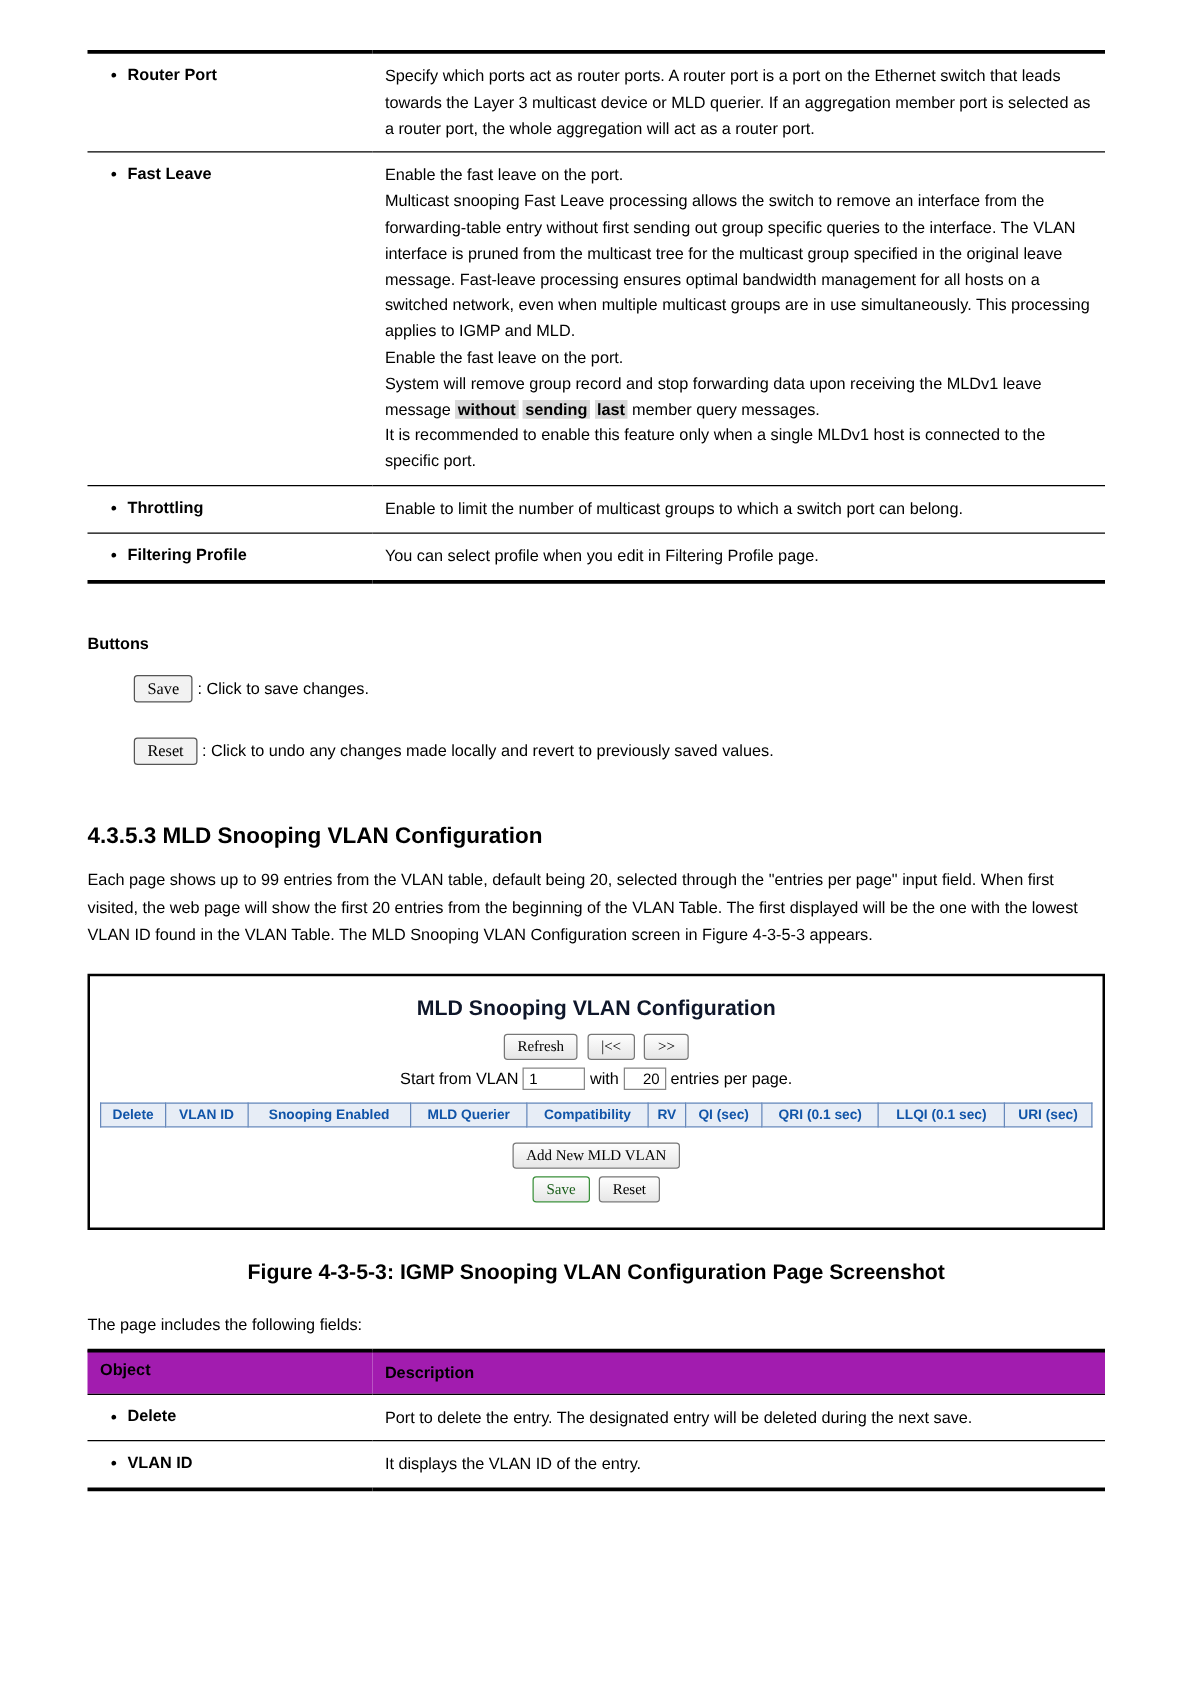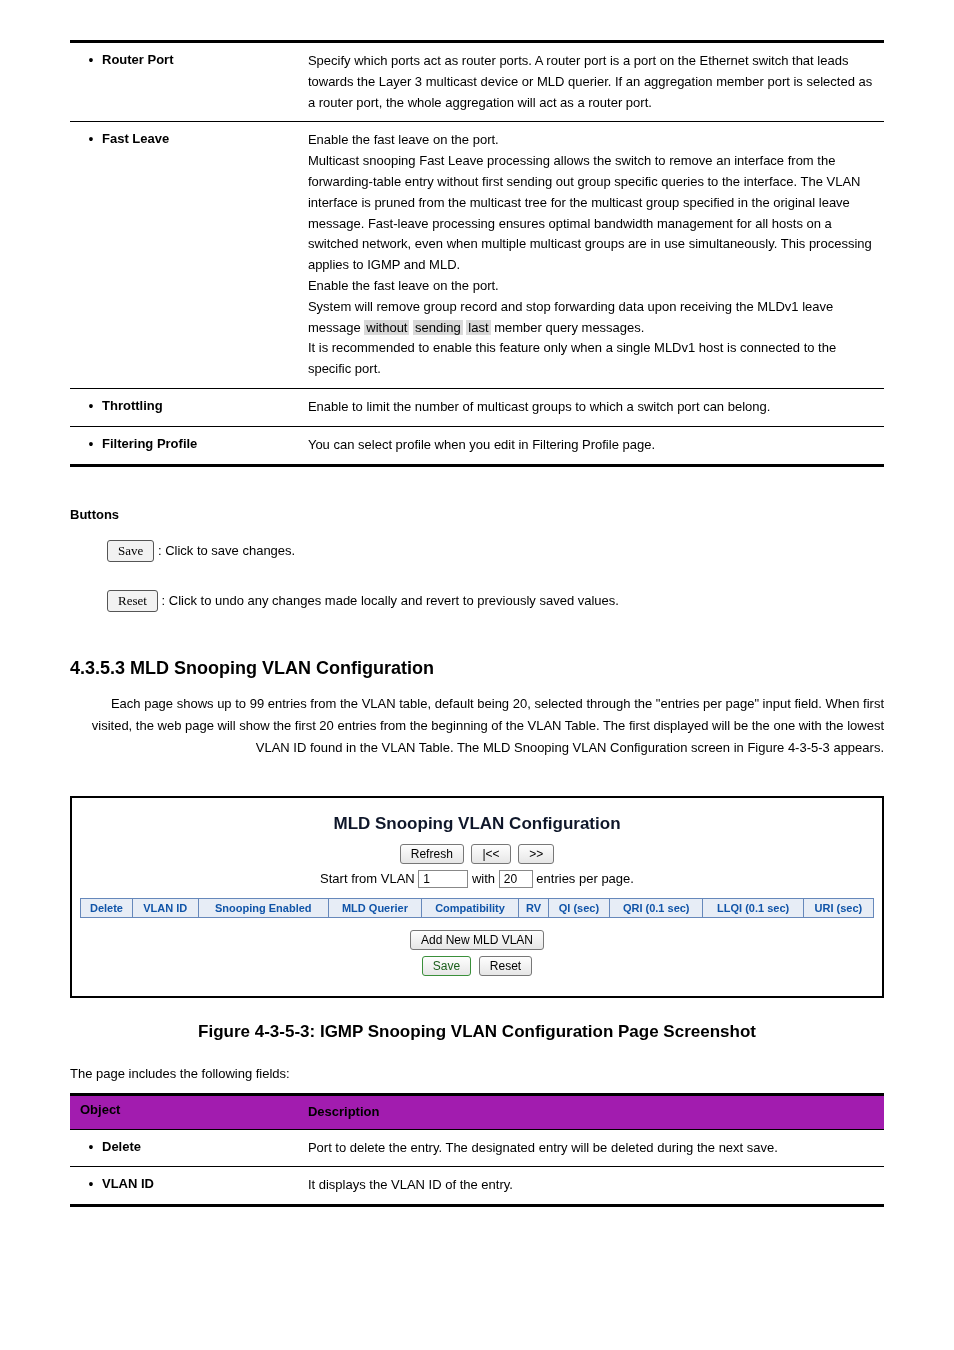--- a/index.html
+++ b/index.html
@@ -26,36 +26,36 @@
   .obj-table .right-cell { width: 72%; line-height: 1.6; }
   .obj-table .header-row td {
     background: #a21caf;
     font-weight: bold;
     border-bottom: 1px solid #000;
     padding: 6px 10px;
   }
   .bullet-wrap { display: flex; align-items: flex-start; }
   .bullet { width: 22px; text-align: center; font-size: 14px; line-height: 1.4; }
   .bullet-text { font-weight: bold; line-height: 1.4; }
-  .highlight { background: #d9d9d9; padding: 0 2px; }
+  .highlight { background: #d9d9d9; padding: 0 2px; font-weight: bold; }
   .buttons-block { margin: 40px 0 0 0; }
   .buttons-title { font-weight: bold; margin-bottom: 12px; }
   .btn-img {
     display: inline-block;
     border: 1px solid #555;
     border-radius: 3px;
     background: #f2f2f2;
     padding: 2px 10px;
     font-size: 13px;
     font-family: "Times New Roman", serif;
     margin: 6px 0;
   }
   .btn-line { margin-bottom: 16px; padding-left: 37px; }
   .section-heading { font-weight: bold; font-size: 18px; margin: 40px 0 14px 0; }
-  .section-body { line-height: 1.7; margin-bottom: 37px; text-align: right; }
+  .section-body { line-height: 1.7; margin-bottom: 20px; }
   .screenshot-frame {
     border: 2px solid #000;
     padding: 12px 8px 14px 8px;
     margin: 10px 0 24px 0;
     background: #fff;
   }
   .screenshot-title {
     text-align: center;
     font-weight: bold;
     font-size: 17px;
@@ -63,21 +63,21 @@
     margin: 4px 0 10px 0;
   }
   .center-row { text-align: center; margin: 6px 0; }
   .ui-btn {
     display: inline-block;
     border: 1px solid #777;
     border-radius: 3px;
     background: linear-gradient(#fefefe, #e6e6e6);
     padding: 2px 10px;
     font-size: 12px;
-    font-family: Liberation Sans, sans-serif;
+    font-family: Liberation Serif, serif;
     cursor: pointer;
     margin: 0 2px;
   }
   .ui-btn.save { border-color: #3a8f3a; color: #1a5e1a; }
   .ui-input {
     border: 1px solid #888;
     padding: 1px 4px;
     font-size: 12px;
     width: 50px;
     background: #fff;
@@ -161,21 +161,21 @@
   <div class="screenshot-title">MLD Snooping VLAN Configuration</div>
   <div class="center-row">
     <span class="ui-btn">Refresh</span>
     <span class="ui-btn">|&lt;&lt;</span>
     <span class="ui-btn">&gt;&gt;</span>
   </div>
   <div class="center-row">
     <span>Start from VLAN</span>
     <input class="ui-input" value="1" style="">
     <span>with</span>
-    <input class="ui-input" style="width: 34px;" value="20">
+    <input class="ui-input" style="width: 34px; text-align: right;" value="20">
     <span>entries per page.</span>
   </div>
   <table class="cfg-table">
     <tbody>
         <tr id="cfg-header-row">
           <th>Delete</th>
           <th>VLAN ID</th>
           <th>Snooping Enabled</th>
           <th>MLD Querier</th>
           <th>Compatibility</th>

